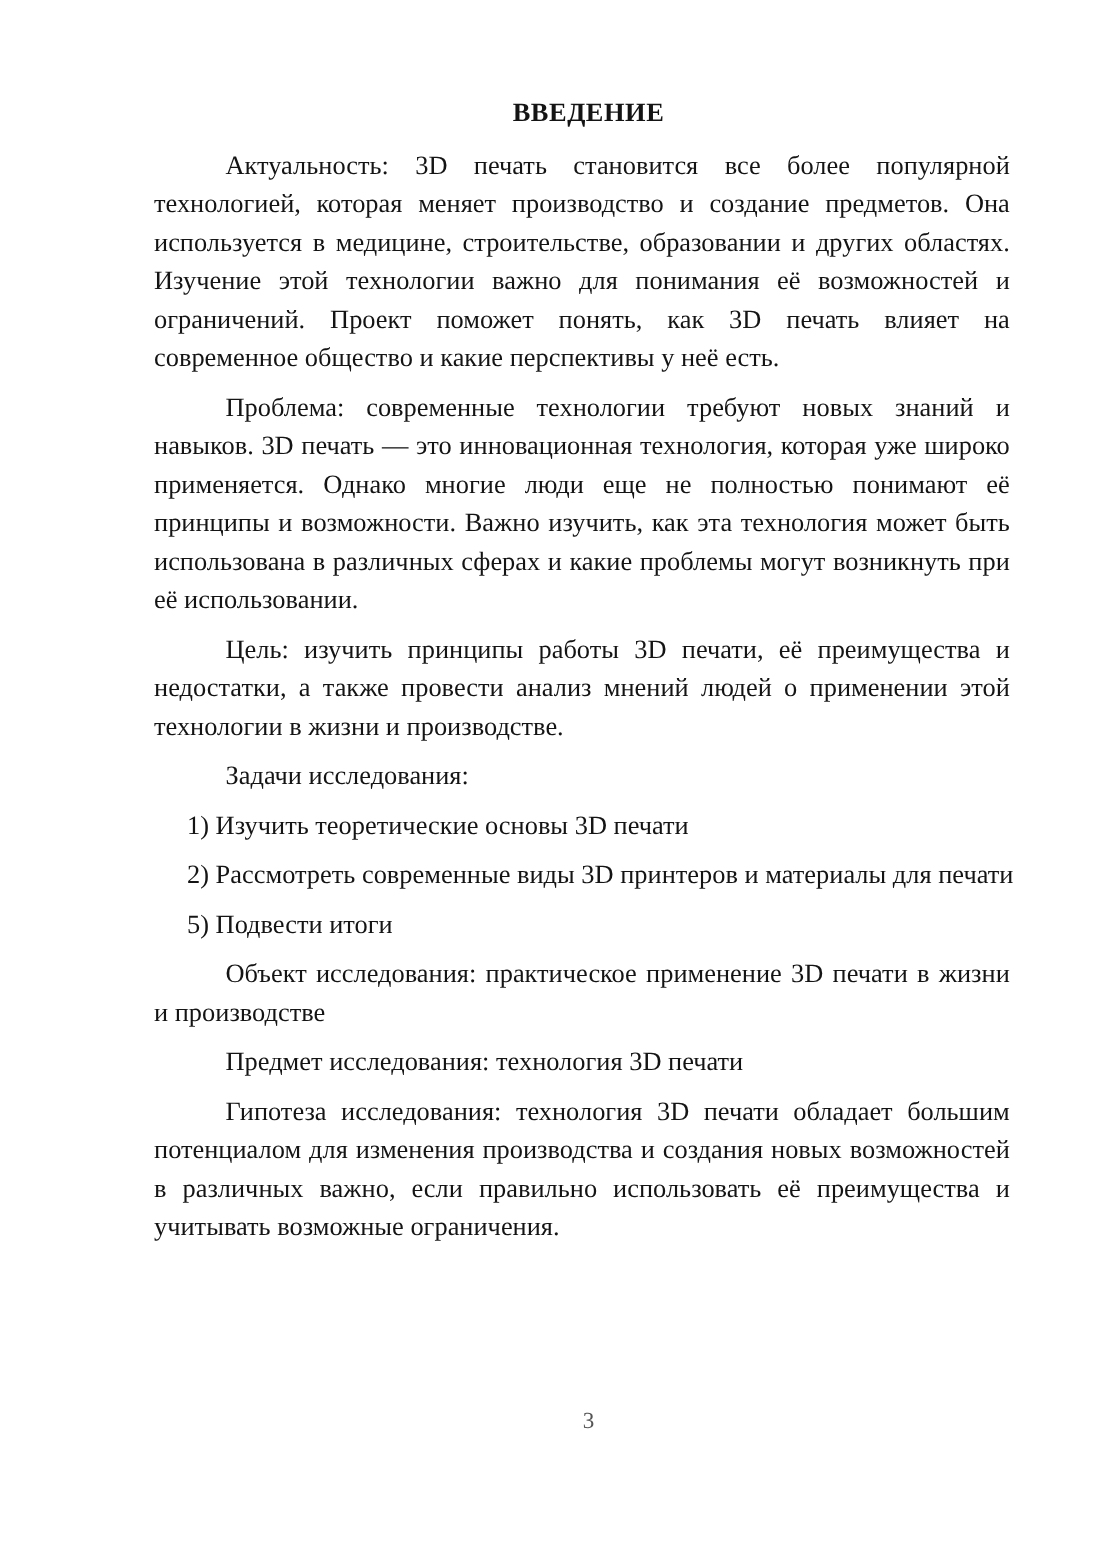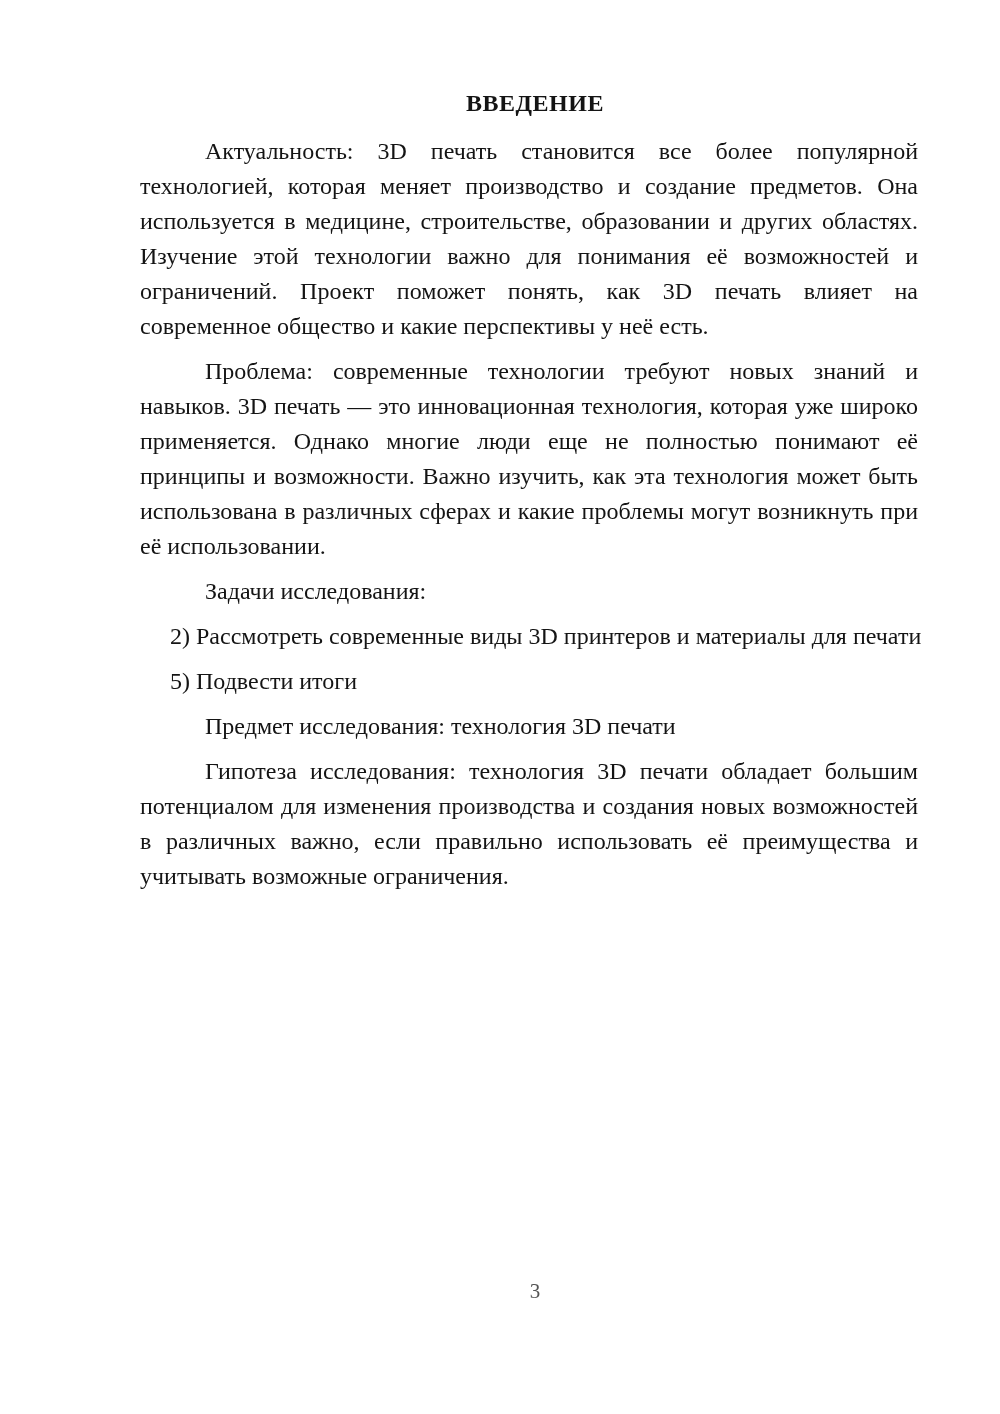--- a/index.html
+++ b/index.html
@@ -55,30 +55,33 @@
 <body>
 
 <div class="page">
 
   <h1 class="doc-title">ВВЕДЕНИЕ</h1>
 
   <p class="para">Актуальность: 3D печать становится все более популярной технологией, которая меняет производство и создание предметов. Она используется в медицине, строительстве, образовании и других областях. Изучение этой технологии важно для понимания её возможностей и ограничений. Проект поможет понять, как 3D печать влияет на современное общество и какие перспективы у неё есть.</p>
 
   <p class="para">Проблема: современные технологии требуют новых знаний и навыков. 3D печать — это инновационная технология, которая уже широко применяется. Однако многие люди еще не полностью понимают её принципы и возможности. Важно изучить, как эта технология может быть использована в различных сферах и какие проблемы могут возникнуть при её использовании.</p>
 
+  <p class="para">Цель: изучить принципы работы 3D печати, её преимущества и недостатки, а также провести анализ мнений людей о применении этой технологии в жизни и производстве.</p>
 
   <p class="para">Задачи исследования:</p>
 
+  <p class="list-item">1) Изучить теоретические основы 3D печати</p>
 
   <p class="list-item">2) Рассмотреть современные виды 3D принтеров и материалы для печати</p>
 
 
 
   <p class="list-item">5) Подвести итоги</p>
 
+  <p class="para">Объект исследования: практическое применение 3D печати в жизни и производстве</p>
 
   <p class="para">Предмет исследования: технология 3D печати</p>
 
   <p class="para">Гипотеза исследования: технология 3D печати обладает большим потенциалом для изменения производства и создания новых возможностей в различных важно, если правильно использовать её преимущества и учитывать возможные ограничения.</p>
 
   <div class="page-number">3</div>
 
 </div>
 
 </body></html>

